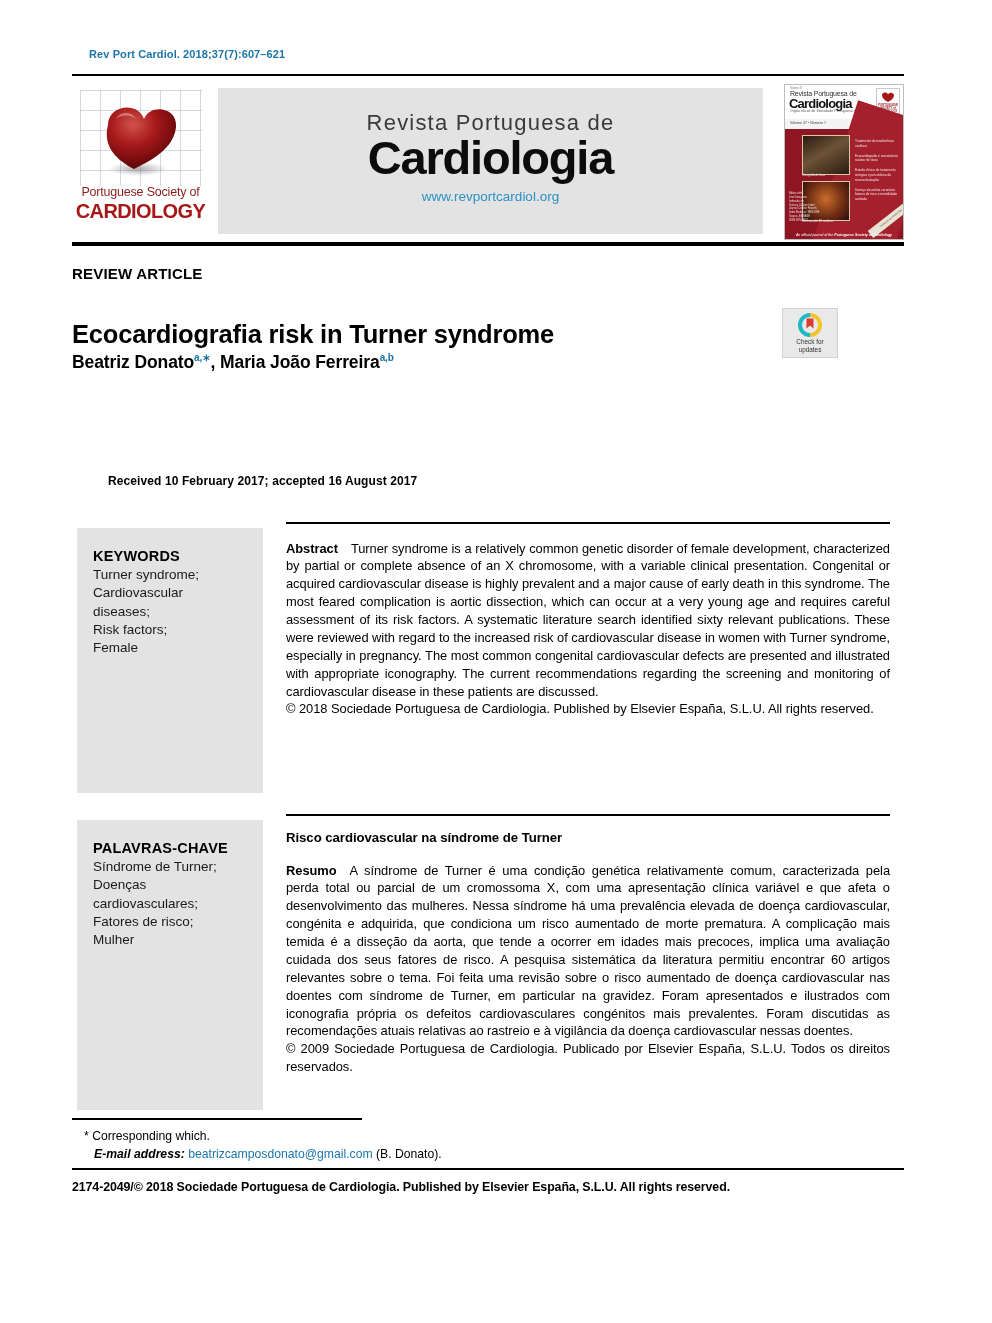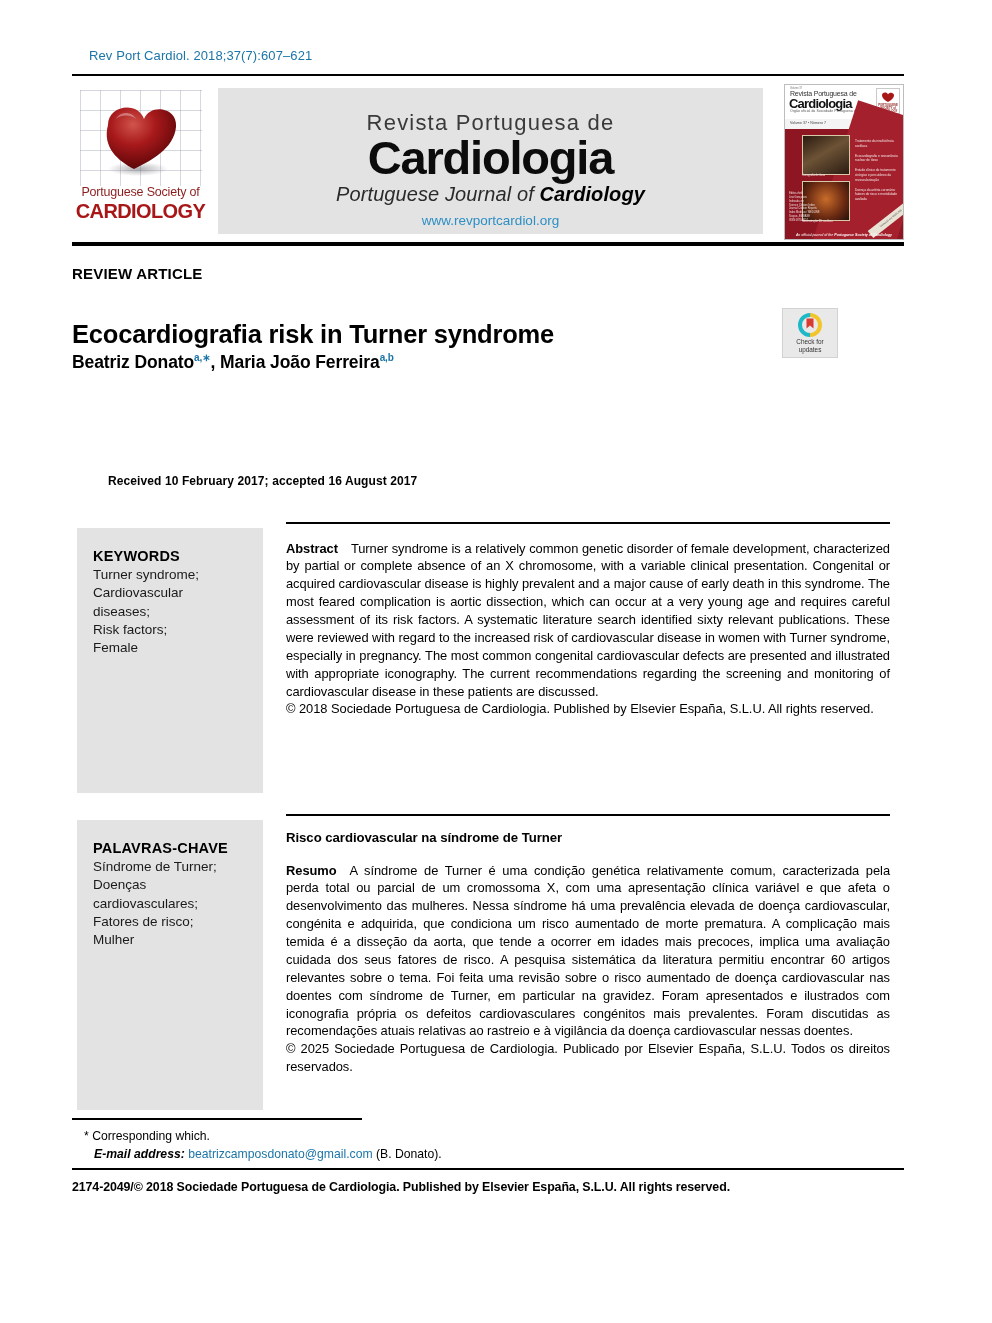--- a/index.html
+++ b/index.html
@@ -19,22 +19,22 @@
     position: absolute;
     left: 0; top: 0;
     width: 992px;
     height: 1323px;
   }
 
   
   .citation {
     position: absolute;
     left: 72px; top: 48px;
-    font-size: 13px;
-    font-weight: normal;
+    font-size: 11px;
+    font-weight: bold;
     color: #1b75a8;
     letter-spacing: .1px;
     padding-left: 17px;
   }
   .rule-top {
     position: absolute;
     left: 72px; top: 74px;
     width: 832px; height: 2px;
     background: #000;
   }
@@ -379,23 +379,20 @@
           <path d="M28 24 C32 16, 44 16, 48 24 C44 20, 34 19, 28 24 Z" fill="rgba(255,255,255,.35)"></path>
         </svg>
       </div>
       <div class="logo-text1">Portuguese Society of</div>
       <div class="logo-text2">CARDIOLOGY</div>
     </div>
 
     <div class="masthead-center">
       <div class="mc-line1">Revista Portuguesa de</div>
       <div class="mc-line2">Cardiologia</div>
-      <div class="mc-line3">
-        <span>Portuguese Journal of </span><b>Cardiology</b>
-      </div>
       <div class="mc-line4">www.revportcardiol.org</div>
     </div>
 
     <div class="cover">
       <div class="cover-head">
         <div class="cover-mini-tag">Volume 37</div>
         <div class="cover-title1">Revista Portuguesa de</div>
         <div class="cover-title2">Cardiologia</div>
         <div class="cover-sub">Orgão oficial da Sociedade Portuguesa de Cardiologia</div>
         <div class="cover-logo">
@@ -491,21 +488,21 @@
 Fatores de risco;
 Mulher</div>
     </div>
   </div>
 
   <div class="abs-col pt">
     <div class="hr-thin"></div>
     <div class="pt-title">Risco cardiovascular na síndrome de Turner</div>
     <div class="abs-body pt-resumo">
       <b>Resumo</b><span class="lead-gap"></span><span>A síndrome de Turner é uma condição genética relativamente comum, caracterizada pela perda total ou parcial de um cromossoma X, com uma apresentação clínica variável e que afeta o desenvolvimento das mulheres. Nessa síndrome há uma prevalência elevada de doença cardiovascular, congénita e adquirida, que condiciona um risco aumentado de morte prematura. A complicação mais temida é a disseção da aorta, que tende a ocorrer em idades mais precoces, implica uma avaliação cuidada dos seus fatores de risco. A pesquisa sistemática da literatura permitiu encontrar 60 artigos relevantes sobre o tema. Foi feita uma revisão sobre o risco aumentado de doença cardiovascular nas doentes com síndrome de Turner, em particular na gravidez. Foram apresentados e ilustrados com iconografia própria os defeitos cardiovasculares congénitos mais prevalentes. Foram discutidas as recomendações atuais relativas ao rastreio e à vigilância da doença cardiovascular nessas doentes.</span>
-      <div class="copyline">© 2025 Sociedade Portuguesa de Cardiologia. Publicado por Elsevier España, S.L.U. Todos os direitos reservados.</div>
+      <div class="copyline">© 2009 Sociedade Portuguesa de Cardiologia. Publicado por Elsevier España, S.L.U. Todos os direitos reservados.</div>
     </div>
   </div>
 
   <div class="fn-rule"></div>
   <div class="fn">
     <div>* Corresponding which.</div>
     <div class="l2">
       <i>E-mail address:</i>
       <a href="#">beatrizcamposdonato@gmail.com</a>
       <span>(B. Donato).</span>

